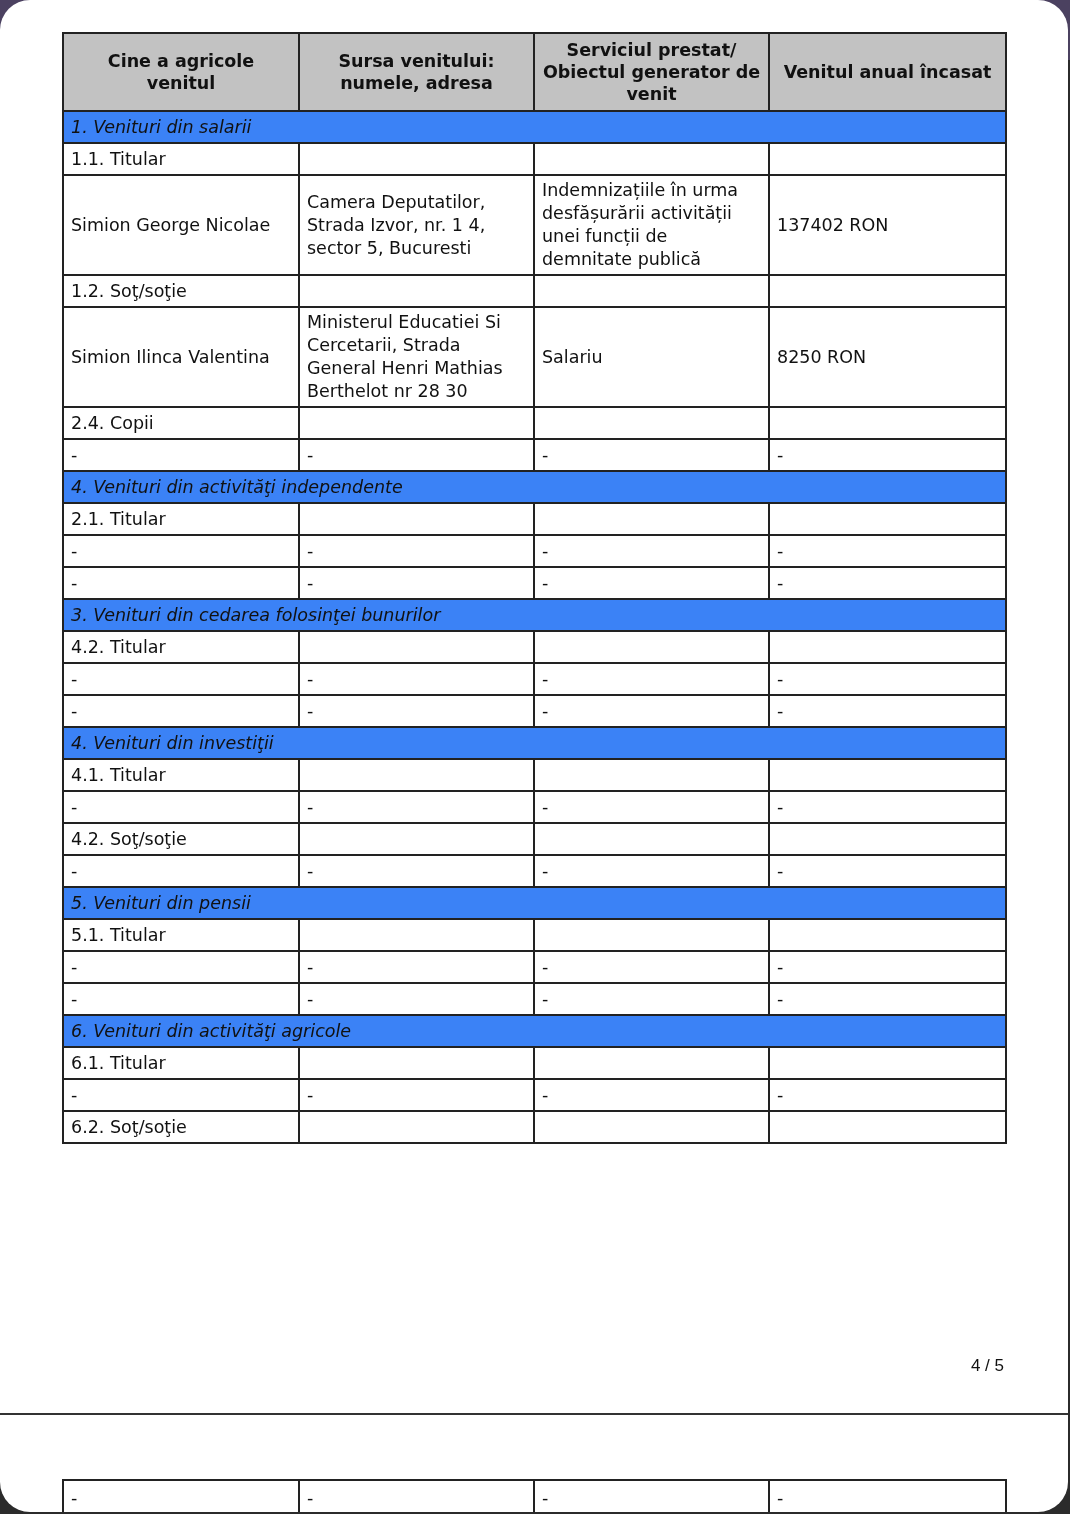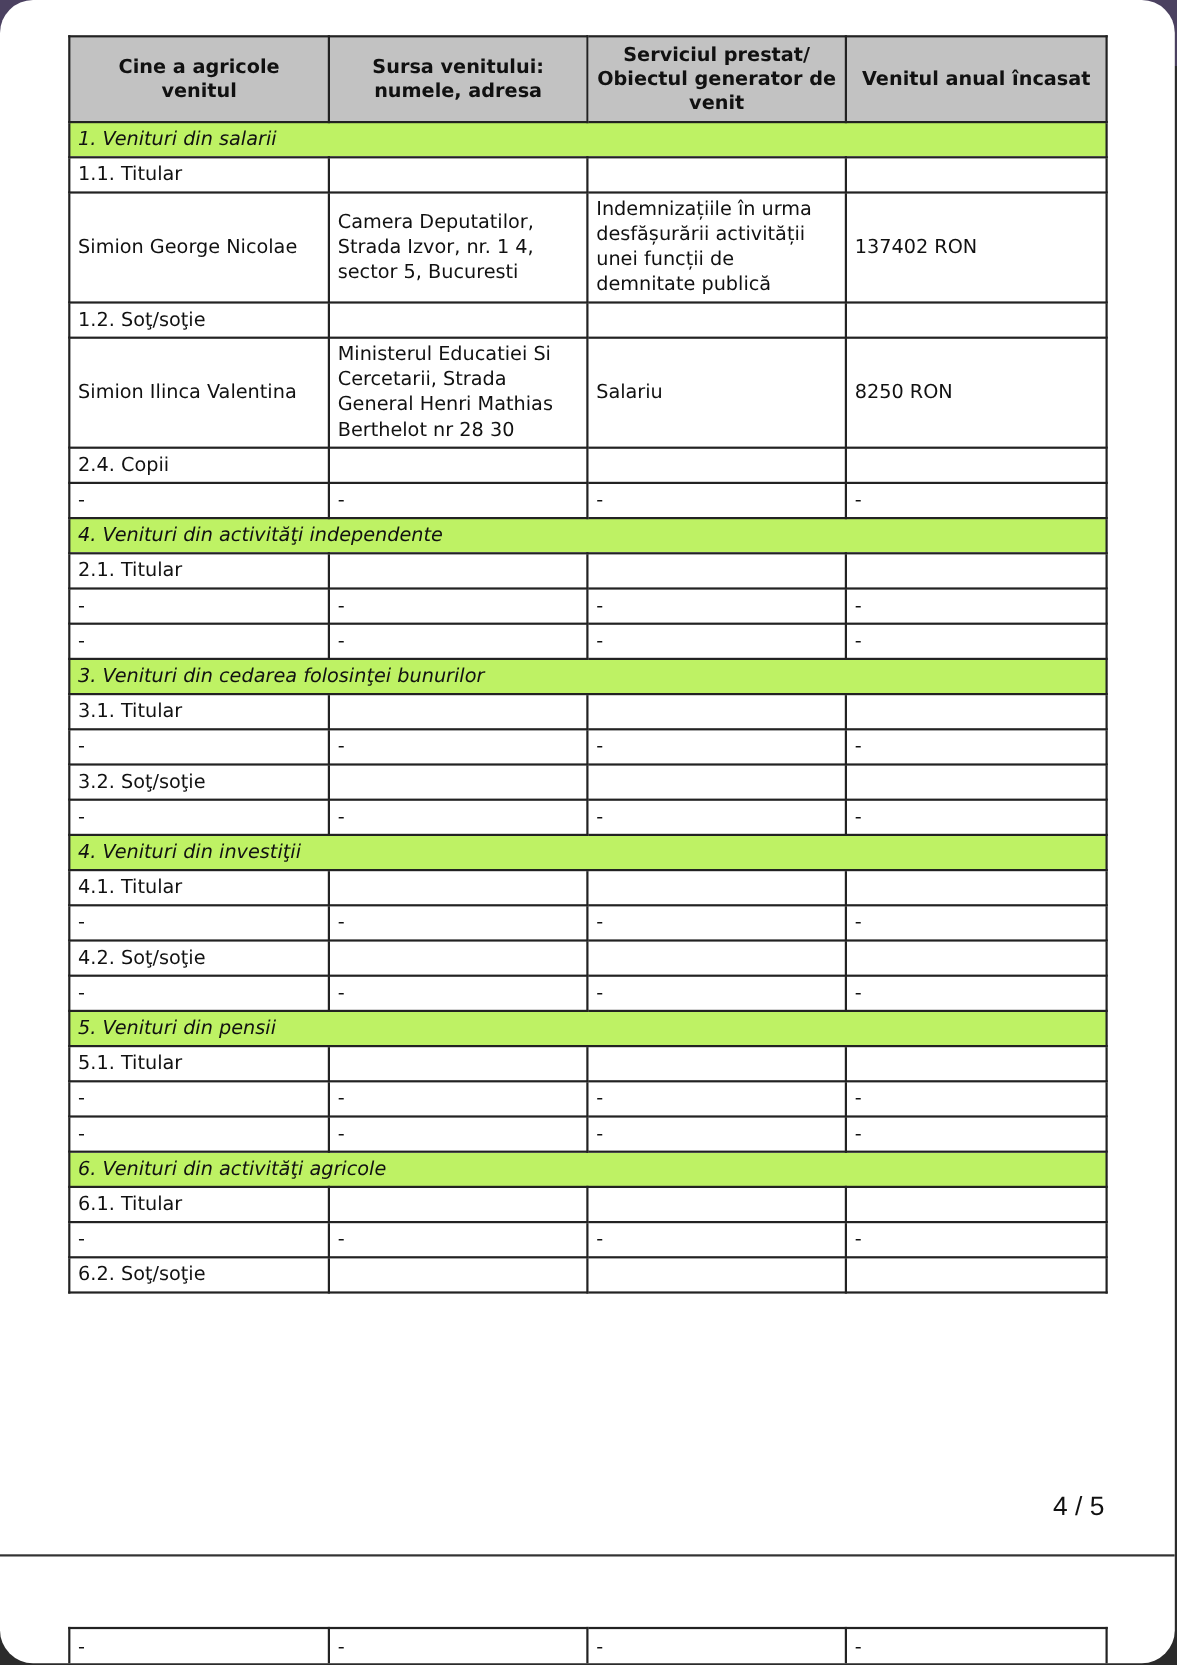--- a/index.html
+++ b/index.html
@@ -42,29 +42,29 @@
     background: #c2c2c2;
     font-weight: bold;
     text-align: center;
     height: 76px;
     line-height: 22px;
     font-size: 17.5px;
   }
   tr.row td { height: 30px; }
   tr.tall td { height: 98px; }
   tr.section td {
-    background: #bef264;
+    background: #3b82f6;
     font-style: italic;
     height: 30px;
   }
   .pagenum {
     position: absolute; left: 900px; top: 1356px; width: 104px;
     text-align: right;
     font-family: "Liberation Sans", sans-serif;
-    font-size: 24px; color: #111;
+    font-size: 17px; color: #111;
   }
   .divider {
     position: absolute; left: 0; top: 1413px; width: 1068px; height: 2px;
     background: #333;
   }
   table.next {
     position: absolute; left: 62px; top: 1479px;
     border-collapse: collapse; width: 943px; table-layout: fixed;
     font-size: 17.5px; color: #111;
   }
@@ -152,36 +152,30 @@
           <tr class="row">
             <td>-</td>
             <td>-</td>
             <td>-</td>
             <td>-</td>
           </tr>
           <tr class="section">
             <td colspan="4">3. Venituri din cedarea folosinţei bunurilor</td>
           </tr>
           <tr class="row">
-            <td>3.1. Titular</td>
-            <td></td>
-            <td></td>
-            <td></td>
-          </tr>
-          <tr class="row">
-            <td>-</td>
-            <td>-</td>
-            <td>-</td>
-            <td>-</td>
-          </tr>
-          <tr class="row">
-            <td>3.2. Soţ/soţie</td>
-            <td></td>
-            <td></td>
-            <td></td>
+            <td>4.2. Titular</td>
+            <td></td>
+            <td></td>
+            <td></td>
+          </tr>
+          <tr class="row">
+            <td>-</td>
+            <td>-</td>
+            <td>-</td>
+            <td>-</td>
           </tr>
           <tr class="row">
             <td>-</td>
             <td>-</td>
             <td>-</td>
             <td>-</td>
           </tr>
           <tr class="section">
             <td colspan="4">4. Venituri din investiţii</td>
           </tr>

